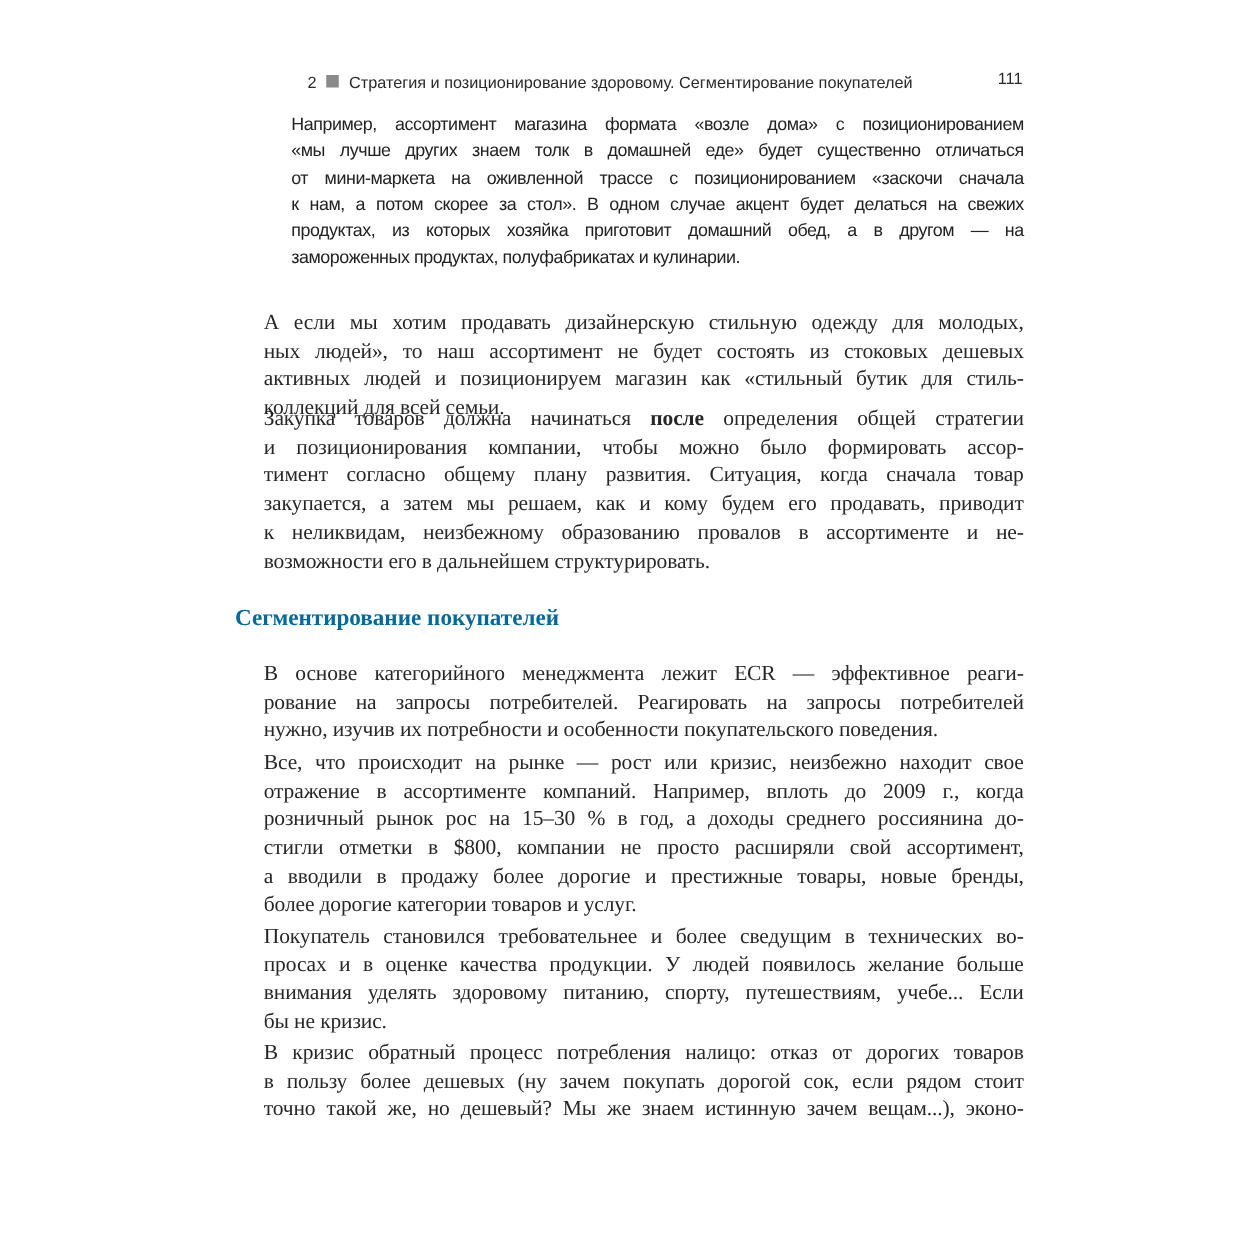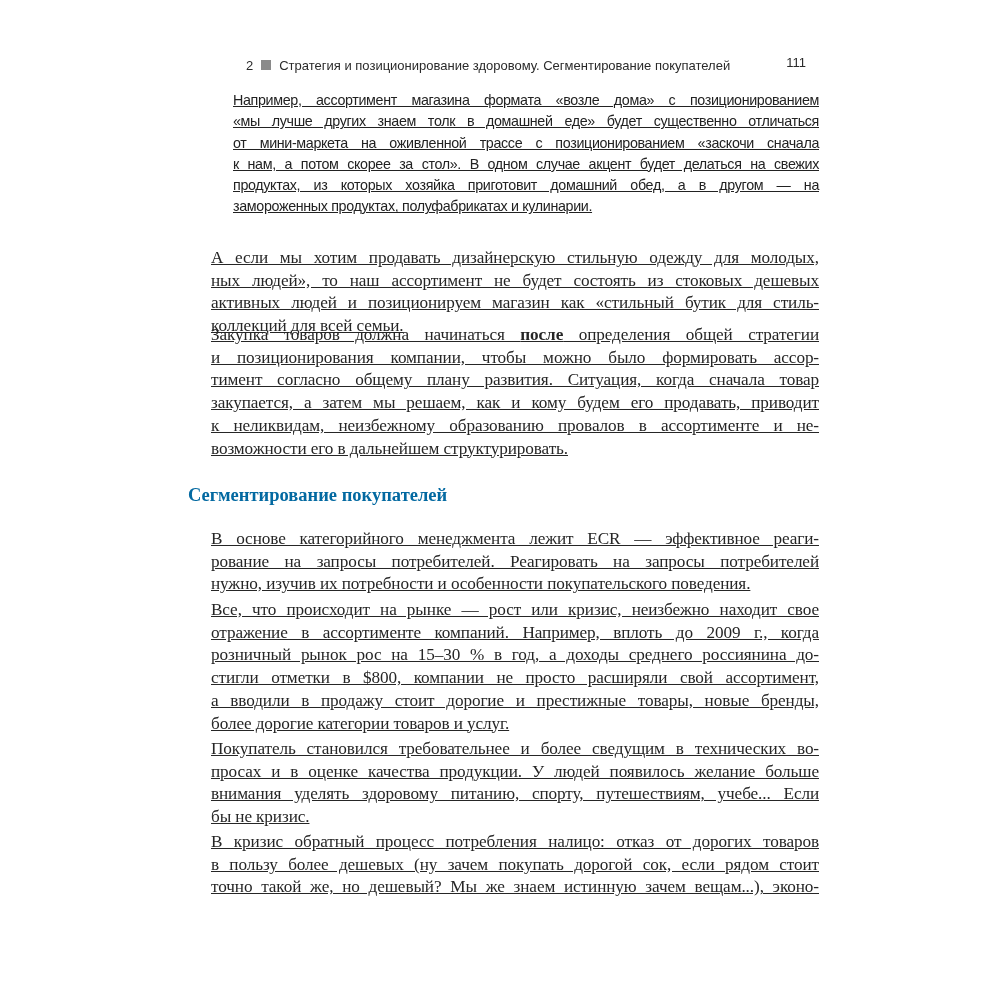--- a/index.html
+++ b/index.html
@@ -4,37 +4,37 @@
   <style>
     html, body { margin: 0; padding: 0; background: #ffffff; }
     body { width: 1000px; height: 1000px; position: relative; overflow: hidden; color: #1e1e1e; }
     .running-head {
       position: absolute; left: 246px; top: 55px; width: 572px; height: 20px;
       font-family: "Liberation Sans", sans-serif; font-size: 13px; color: #2a2a2a;
       display: flex; align-items: center;
     }
     .running-head .chap { margin-right: 8px; }
     .running-head .sq { display: inline-block; width: 10px; height: 10px; background: #8a8a8a; margin-right: 8px; }
-    .running-head .pagenum { position: absolute; right: 12px; top: 0; }
+    .running-head .pagenum { position: absolute; right: 0; top: 0; }
     .callout {
       position: absolute; left: 233px; top: 90px; width: 586px;
       font-family: "Liberation Sans", sans-serif; font-size: 14.3px; line-height: 21.3px;
       color: #222; letter-spacing: -0.35px; text-align: justify;
     }
     .body-text {
       font-family: "Liberation Serif", serif; font-size: 17.2px; line-height: 22.7px;
       color: #262626; text-align: justify; letter-spacing: -0.1px;
     }
     .para { position: absolute; left: 211px; width: 608px; margin: 0; }
     .heading {
       position: absolute; left: 188px; top: 485px;
       font-family: Liberation Serif, serif; font-weight: bold; font-size: 18.5px; color: #0369a1;
       margin: 0;
     }
-    .ln { display: block; text-align: justify; text-align-last: justify; white-space: nowrap; text-decoration: underline; }
+    .ln { display: block; text-align: justify; text-align-last: justify; white-space: nowrap; }
     .ln.last { text-align-last: left; }
     b { font-weight: bold; }
   </style>
 </head>
 <body>
 
 <div class="running-head">
   <span class="chap">2</span>
   <span class="sq"></span>
   <span>Стратегия и позиционирование здоровому. Сегментирование покупателей</span>
@@ -72,21 +72,21 @@
   <span class="ln">В основе категорийного менеджмента лежит ECR — эффективное реаги-</span>
   <span class="ln">рование на запросы потребителей. Реагировать на запросы потребителей</span>
   <span class="ln last">нужно, изучив их потребности и особенности покупательского поведения.</span>
 </div>
 
 <div class="para body-text" style="top:599px">
   <span class="ln">Все, что происходит на рынке — рост или кризис, неизбежно находит свое</span>
   <span class="ln">отражение в ассортименте компаний. Например, вплоть до 2009 г., когда</span>
   <span class="ln">розничный рынок рос на 15–30 % в год, а доходы среднего россиянина до-</span>
   <span class="ln">стигли отметки в $800, компании не просто расширяли свой ассортимент,</span>
-  <span class="ln">а вводили в продажу стоит дорогие и престижные товары, новые бренды,</span>
+  <span class="ln">а вводили в продажу более дорогие и престижные товары, новые бренды,</span>
   <span class="ln last">более дорогие категории товаров и услуг.</span>
 </div>
 
 <div class="para body-text" style="top:738px">
   <span class="ln">Покупатель становился требовательнее и более сведущим в технических во-</span>
   <span class="ln">просах и в оценке качества продукции. У людей появилось желание больше</span>
   <span class="ln">внимания уделять здоровому питанию, спорту, путешествиям, учебе... Если</span>
   <span class="ln last">бы не кризис.</span>
 </div>
 

